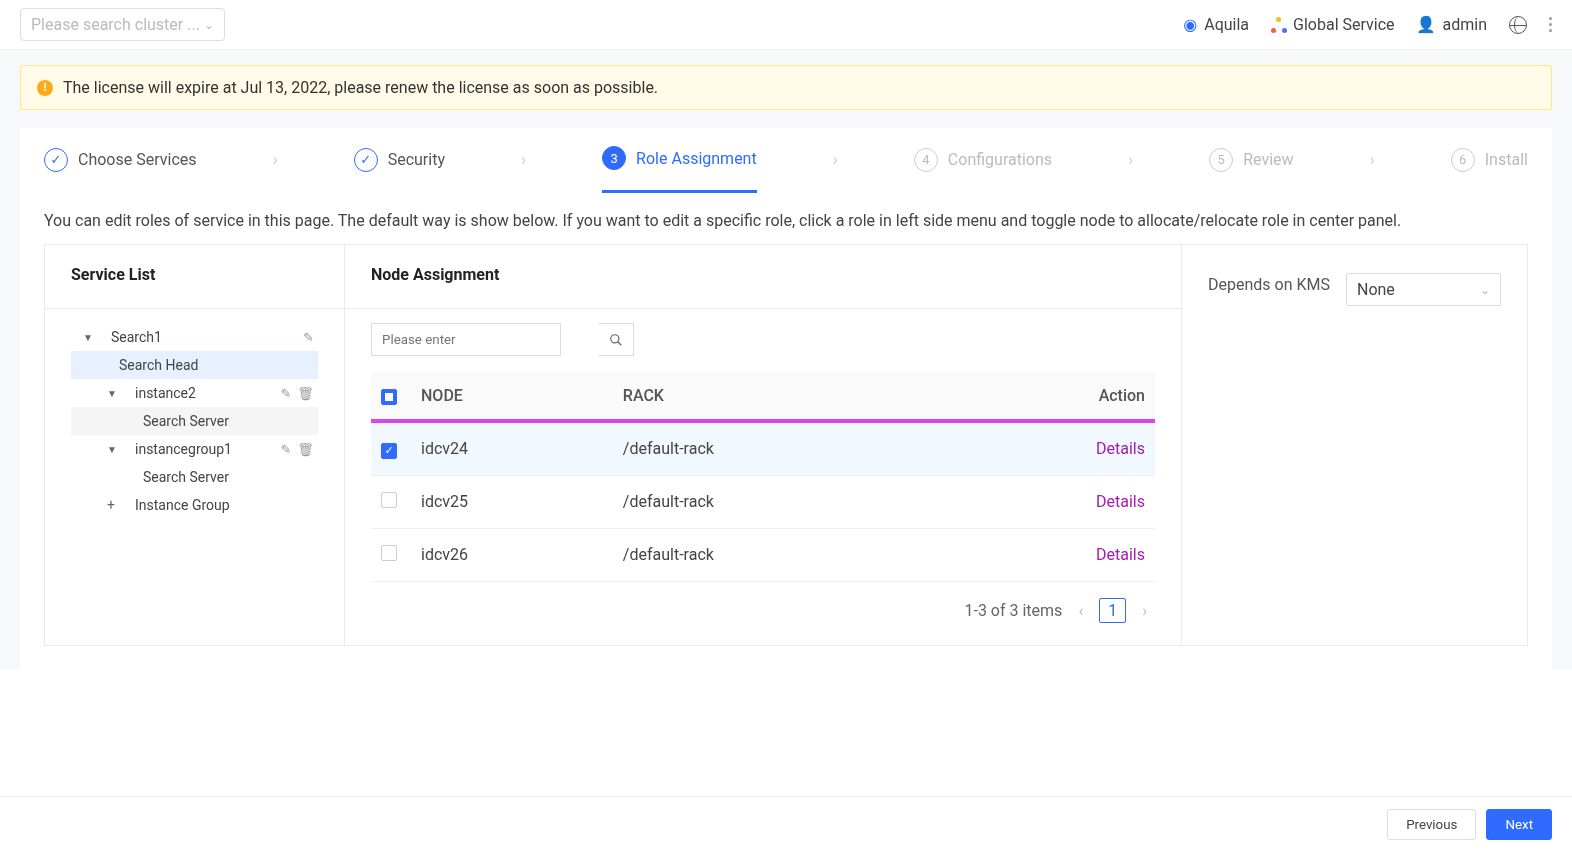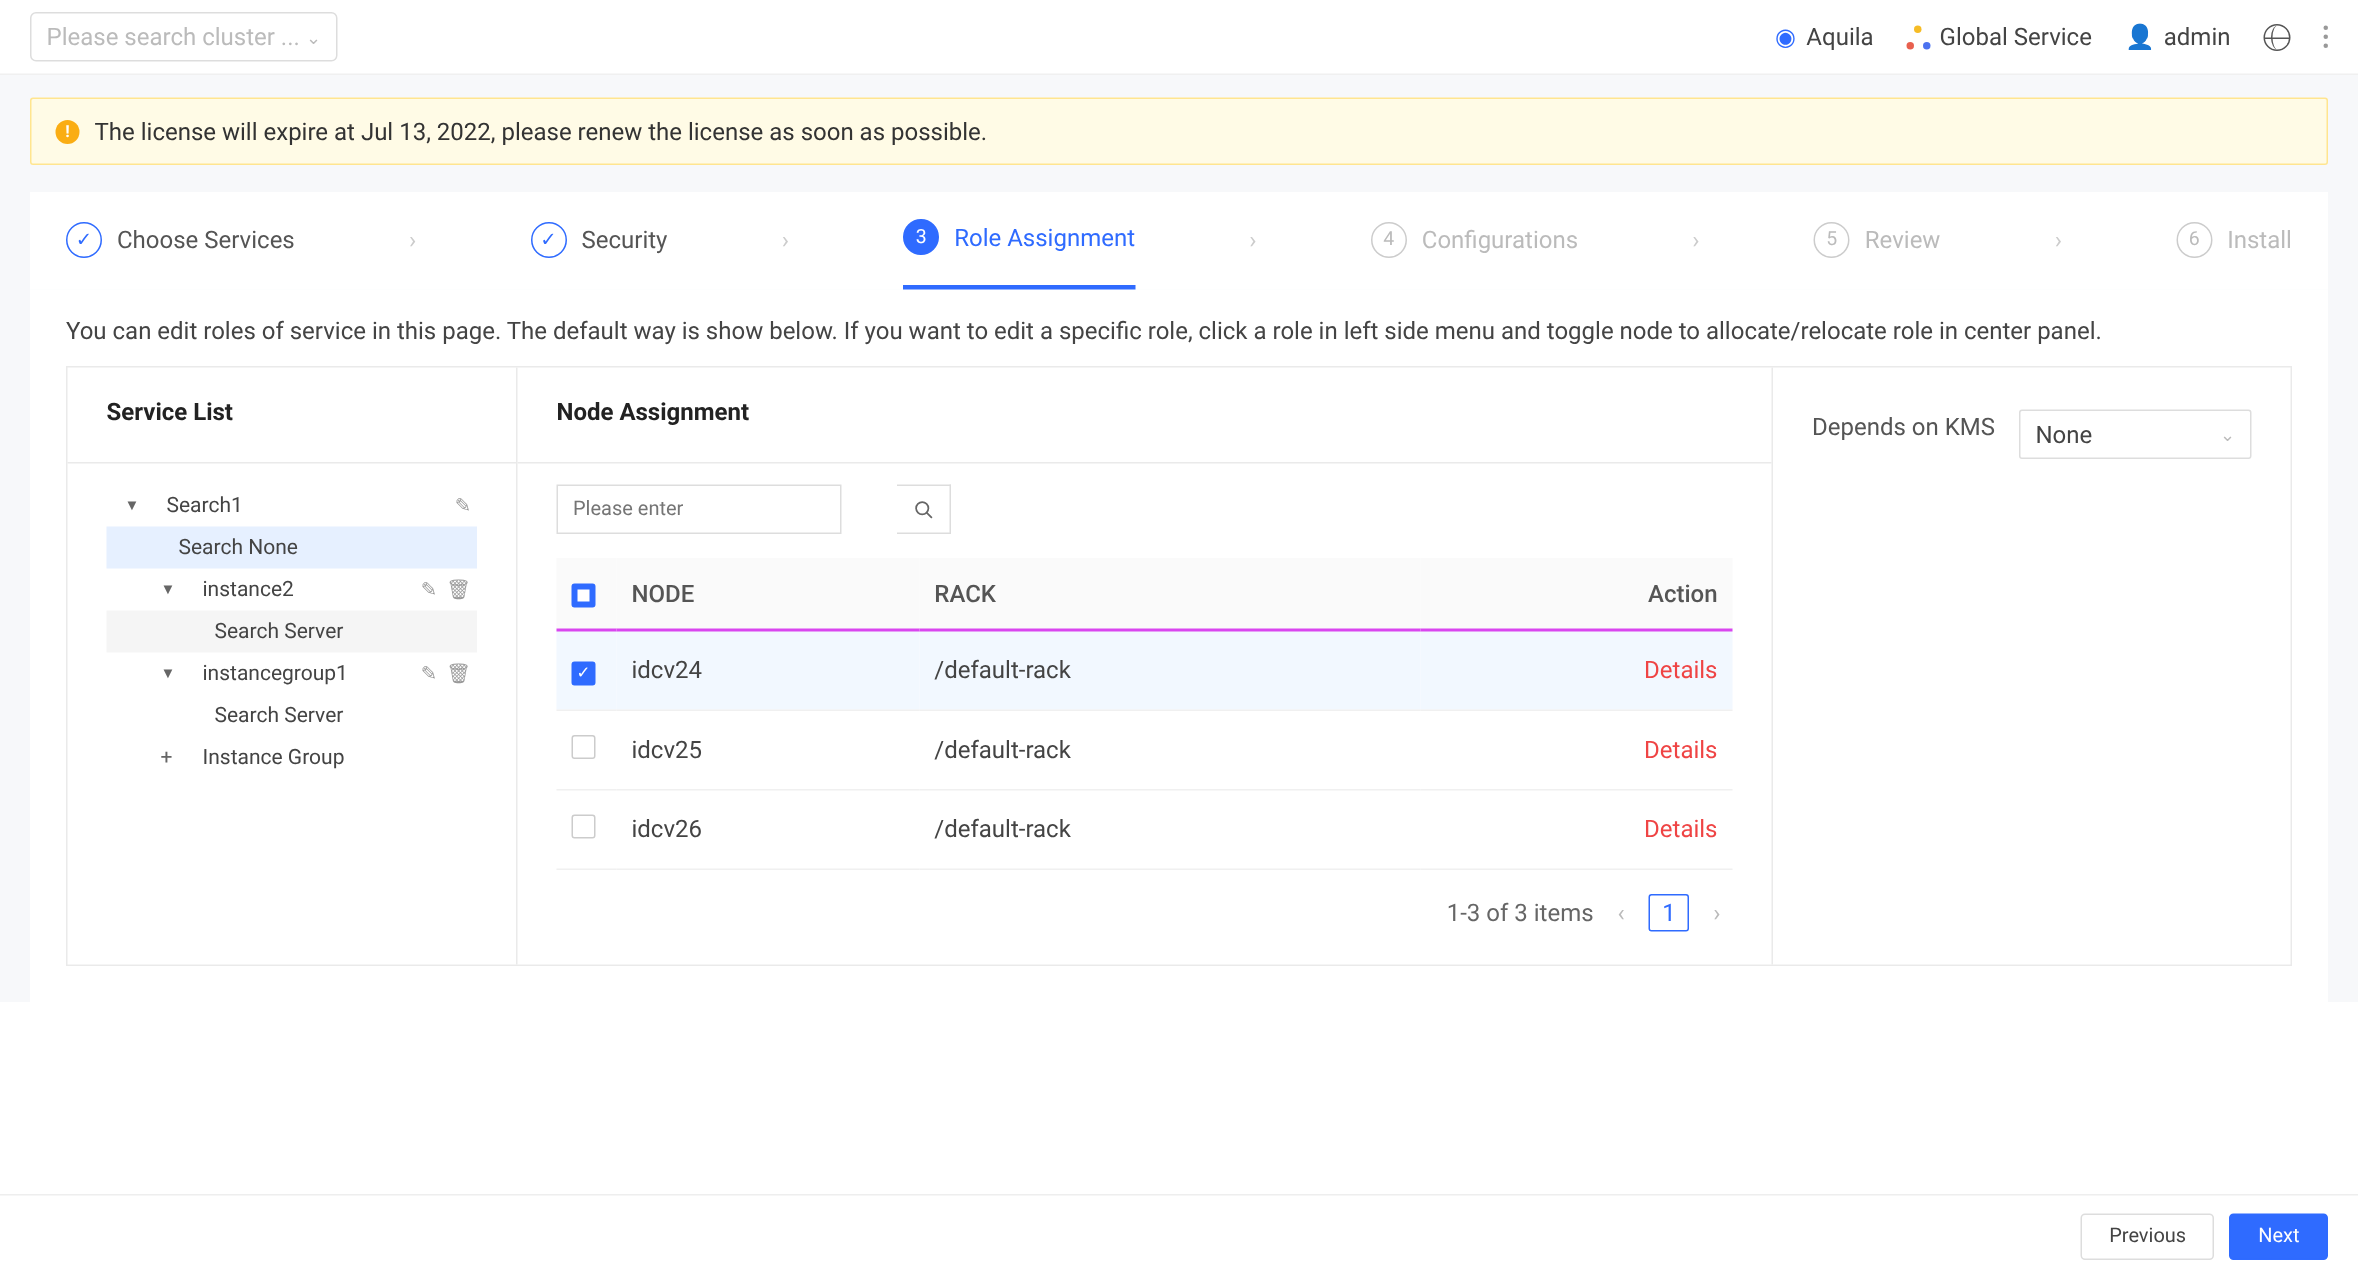--- a/index.html
+++ b/index.html
@@ -51,29 +51,29 @@
 .tree-lvl1 { padding-left:12px; }
 .tree-lvl2 { padding-left:36px; }
 .tree-lvl3 { padding-left:60px; }
 .tree-row.selected { background:#e6f0ff; }
 .tree-row.sel2 { background:#f5f5f5; }
 .search-row { display:flex; margin-bottom:16px;gap:37px; }
 .search-row input { border:1px solid #ddd; padding:8px 10px; width:190px; color:#666; outline:none; }
 .search-row .sbtn { border:1px solid #ddd; border-left:none; width:36px; display:flex; align-items:center; justify-content:center; cursor:pointer; }
 .search-row .sbtn svg { width:14px; height:14px; stroke:#666; fill:none; }
 .tbl { width:100%; border-collapse:collapse; }
-.tbl th { background:#fafafa; text-align:left; padding:14px 10px; font-weight:500; color:#555; border-bottom:2px solid #d946ef; }
+.tbl th { background:#fafafa; text-align:left; padding:14px 10px; font-weight:500; color:#555; border-bottom:4px solid #d946ef; }
 .tbl td { padding:16px 10px; border-bottom:1px solid #f0f0f0; color:#444; }
 .tbl tr.rowsel td { background:#f2f8ff; }
 .chk { width:16px; height:16px; border:1px solid #ccc; border-radius:2px; display:inline-flex; align-items:center; justify-content:center; cursor:pointer; }
 .chk.ind { background:#2f6bff; border-color:#2f6bff; }
 .chk.ind::after { content:''; width:8px; height:8px; background:#fff; }
 .chk.checked { background:#2f6bff; border-color:#2f6bff; color:#fff; font-size:11px; }
 .chk.checked::after { content:'✓'; }
-.act-link { color:#ef4444; cursor:pointer; }
+.act-link { color:#a21caf; cursor:pointer; }
 .paging { display:flex; align-items:center; justify-content:flex-end; gap:12px; padding:16px 4px 4px; color:#666; }
 .pg-btn { color:#bbb; cursor:pointer; padding:0 4px; }
 .pg-num { border:1px solid #2f6bff; color:#2f6bff; padding:2px 8px; border-radius:2px; cursor:pointer; }
 .dep-body { display:flex; align-items:flex-start; justify-content:flex-start; padding-top:10px; gap:16px; }
 .dep-label { color:#555; line-height:1.5; }
 .dep-select { border:1px solid #ddd; padding:6px 10px; width:155px; display:flex; align-items:center; justify-content:space-between; color:#444; cursor:pointer; border-radius:2px; }
 .footer { position:fixed; bottom:0; left:0; right:0; background:#fff; border-top:1px solid #eee; padding:12px 20px; display:flex; justify-content:flex-end; gap:10px; }
 .btn { padding:7px 18px; border:1px solid #ddd; border-radius:3px; background:#fff; cursor:pointer; color:#444; }
 .btn.primary { background:#2f6bff; border-color:#2f6bff; color:#fff; }
 </style>
@@ -158,21 +158,21 @@
         <div class="panel-head">
             <div class="panel-title">Service List</div>
           </div>
         <div class="tree">
           <div class="tree-row tree-lvl1">
             <span class="caret">▼</span>
             <span class="lbl">Search1</span>
             <span class="edit">✎</span>
           </div>
           <div class="tree-row tree-lvl2 selected">
-            <span class="lbl">Search None</span>
+            <span class="lbl">Search Head</span>
           </div>
           <div class="tree-row tree-lvl2">
             <span class="caret">▼</span>
             <span class="lbl">instance2</span>
             <span class="edit">✎</span>
             <span class="del">🗑</span>
           </div>
           <div class="tree-row tree-lvl3 sel2">
             <span class="lbl">Search Server</span>
           </div>

